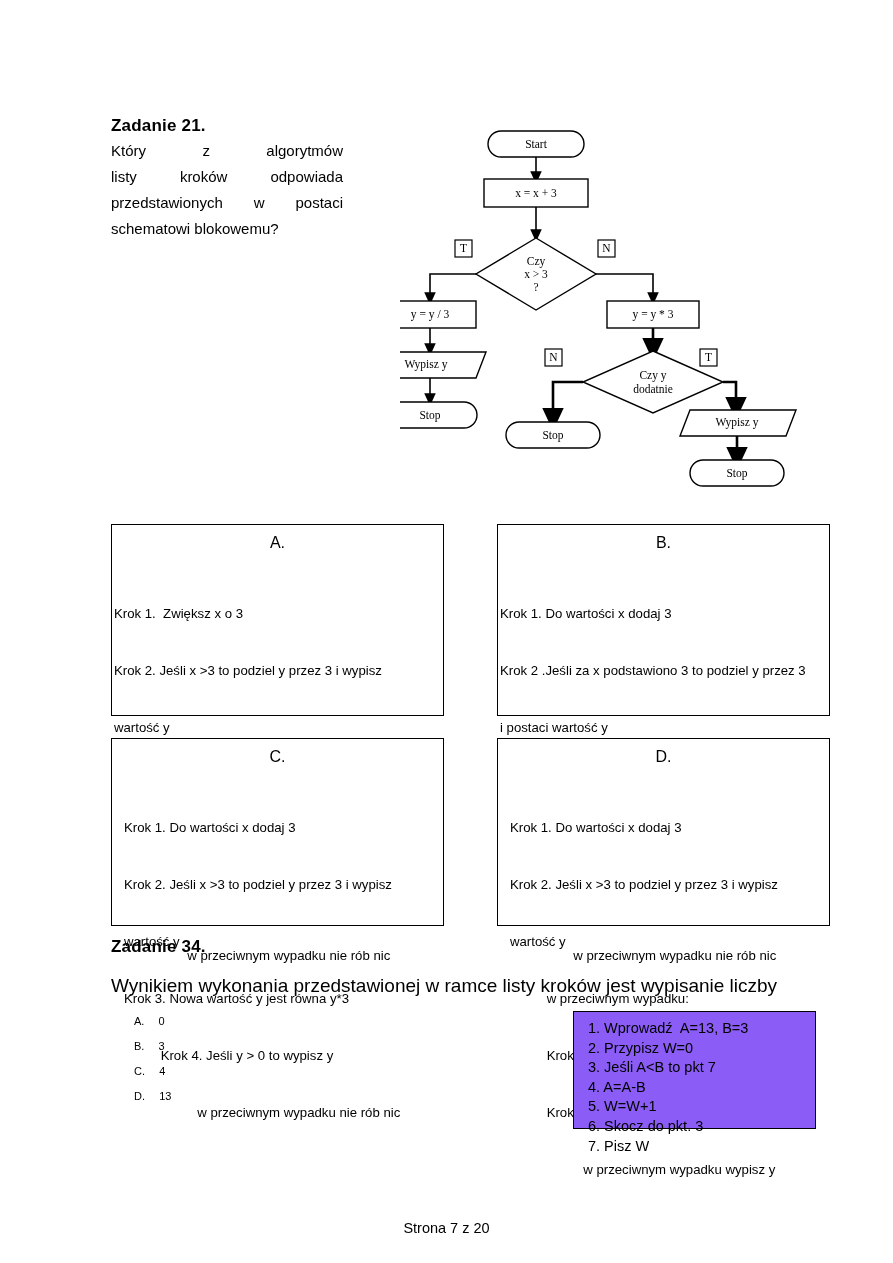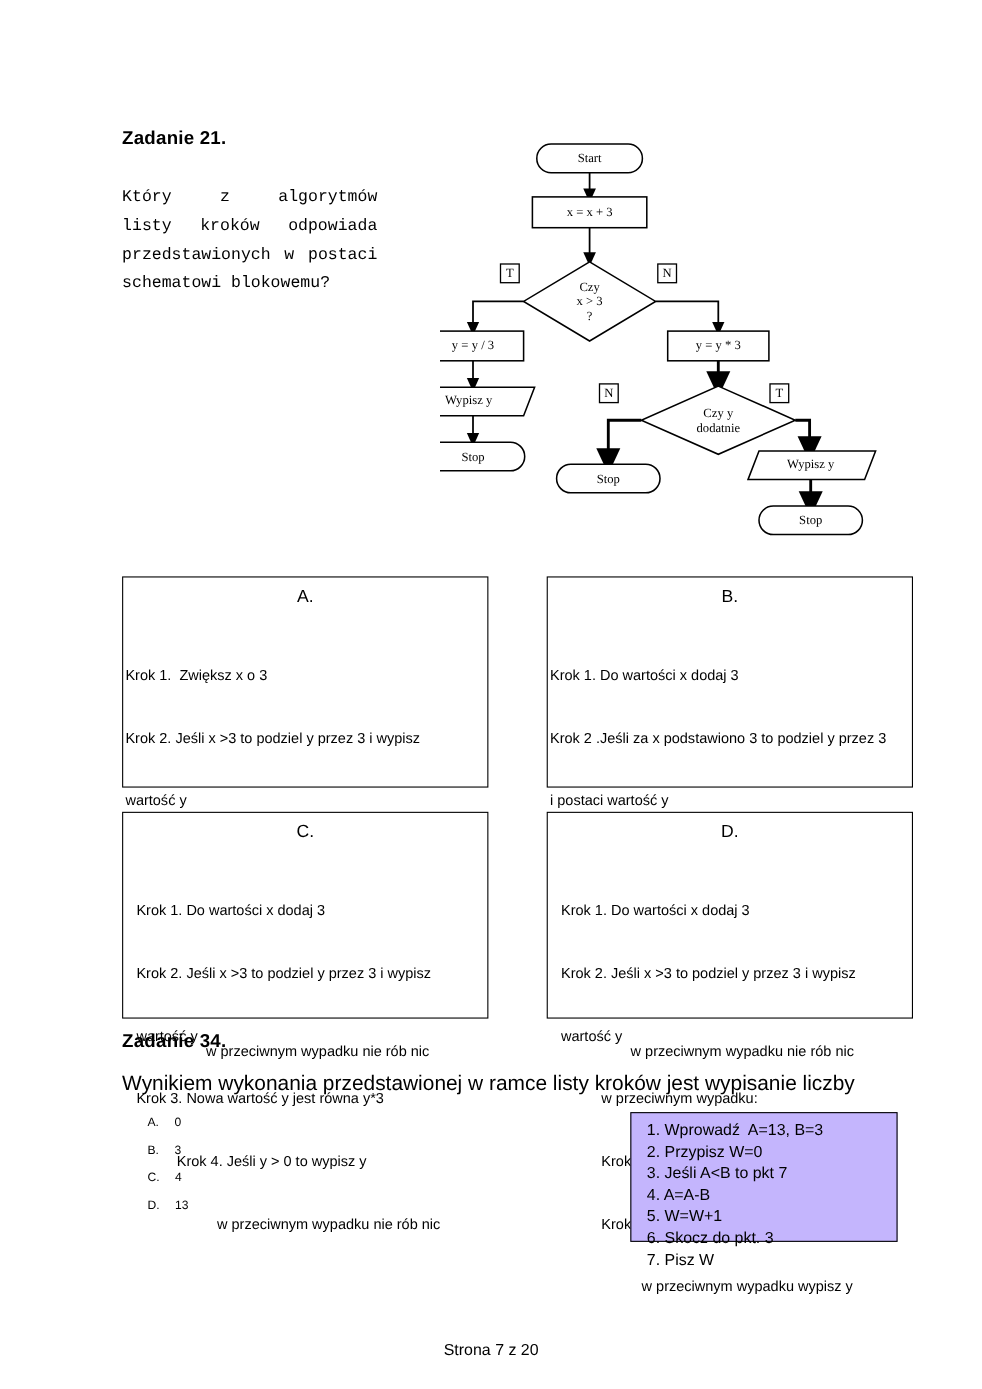--- a/index.html
+++ b/index.html
@@ -46,35 +46,35 @@
   }
   .opt-letter{
     text-align:center;font-size:16px;margin-top:9px;margin-bottom:14px;
   }
   .opt-lines{font-size:13.2px;line-height:19px;white-space:pre-wrap;}
   .opt-lines div{white-space:pre;}
 
   
   .choice{font-size:11px;line-height:25px;}
   #algo-box{
-    border:1.4px solid #000;background:#c4b5fd;box-sizing:border-box;
+    border:1.4px solid #000;background:#8b5cf6;box-sizing:border-box;
     padding:7px 0 16px 14px;
   }
   #algo-box div{font-size:14.5px;line-height:19.6px;white-space:pre;}
 
   .footer{
     width:100%;text-align:center;font-size:14.5px;
   }
 </style>
 </head>
 <body>
 
 <div class="abs task-heading" style="left:111px;top:80px;">Zadanie 21.</div>
 
-<div class="abs q-para" style="left:111px;top:131px;width:232px;font-family:Liberation Mono, monospace;">
+<div class="abs q-para" style="left:111px;top:102px;width:232px;">
   <span>Który z algorytmów</span>
   <span>listy kroków odpowiada</span>
   <span>przedstawionych w postaci</span>
   <span class="last">schematowi blokowemu?</span>
 </div>
 
 <div class="abs" id="flowchart">
 <svg width="460" height="385" viewBox="0 0 460 385" xmlns="http://www.w3.org/2000/svg">
   <defs>
     <marker id="ar" markerWidth="9" markerHeight="9" refX="4.2" refY="4" orient="auto">

